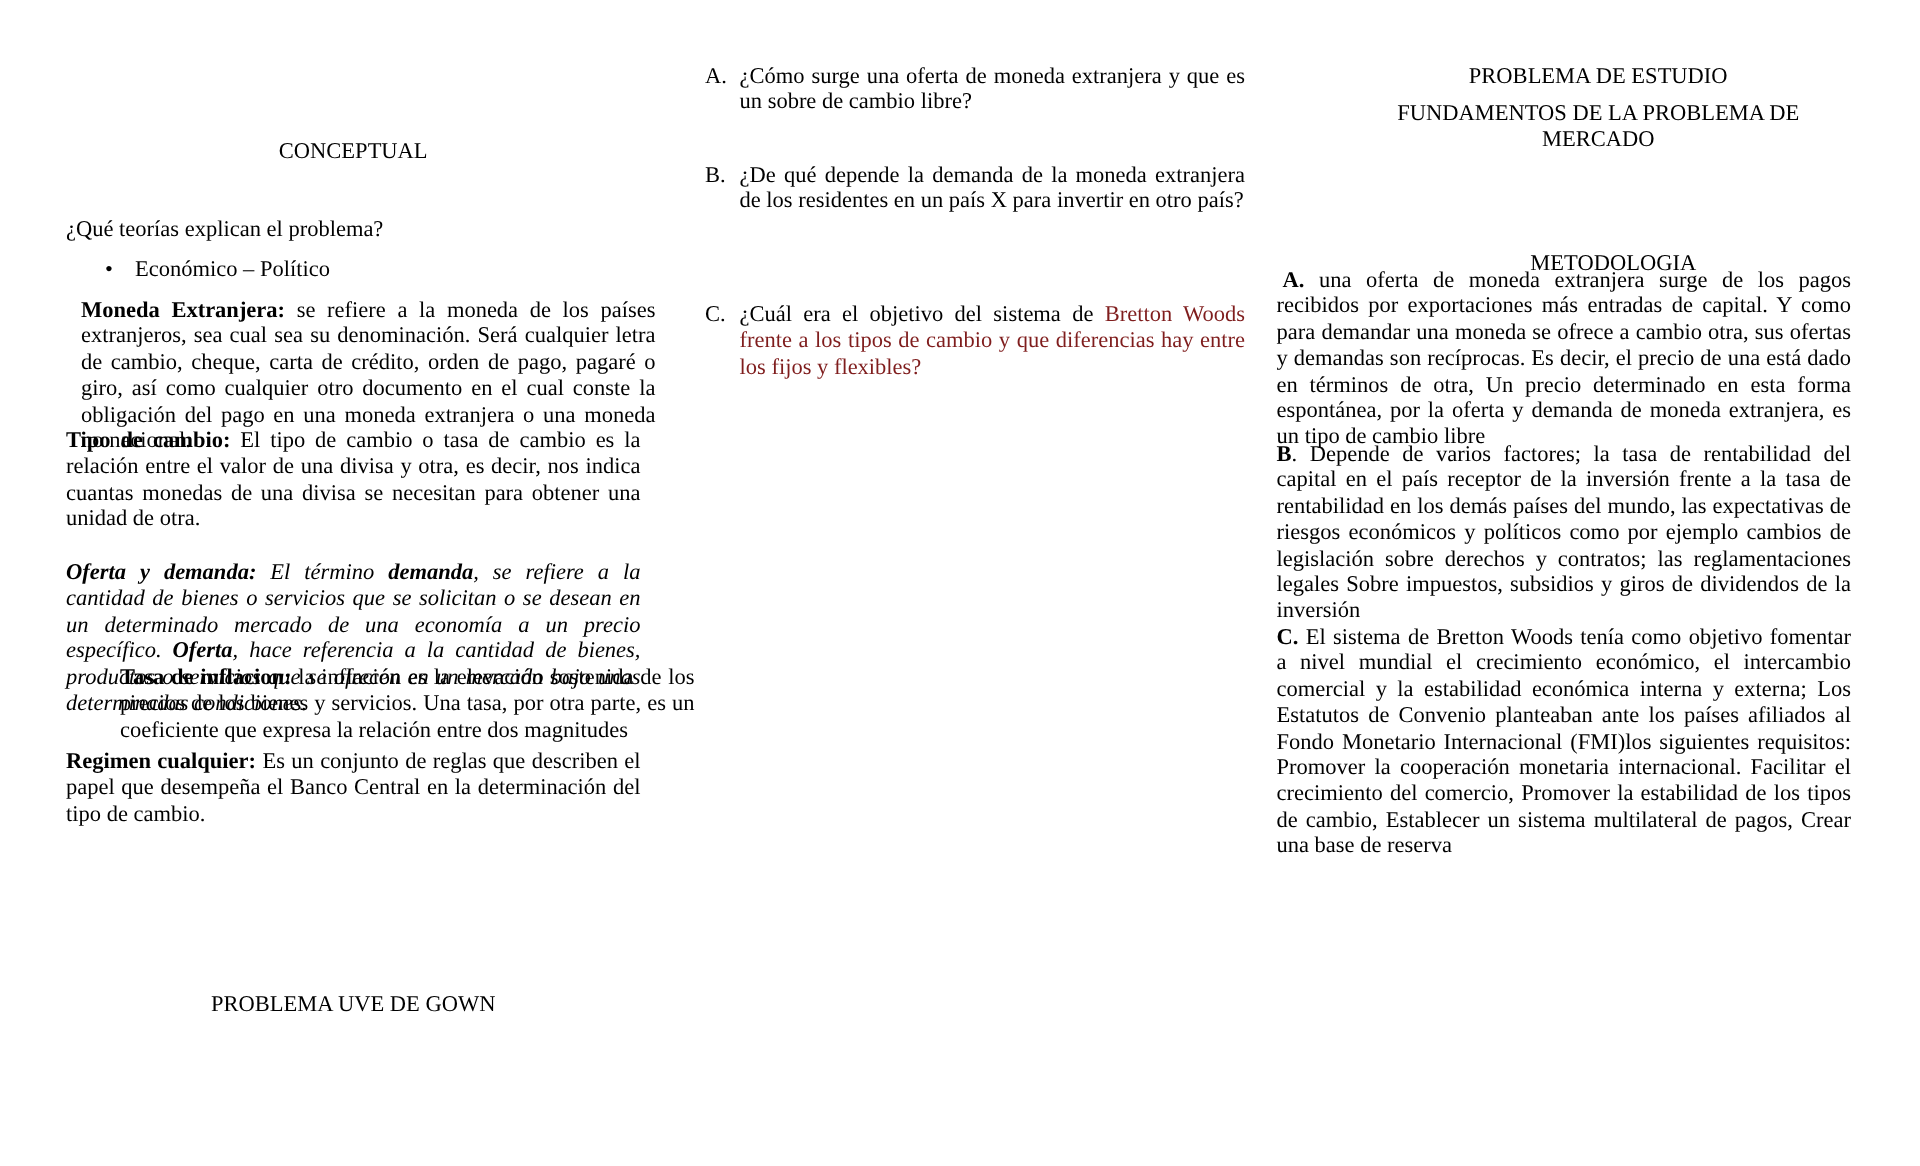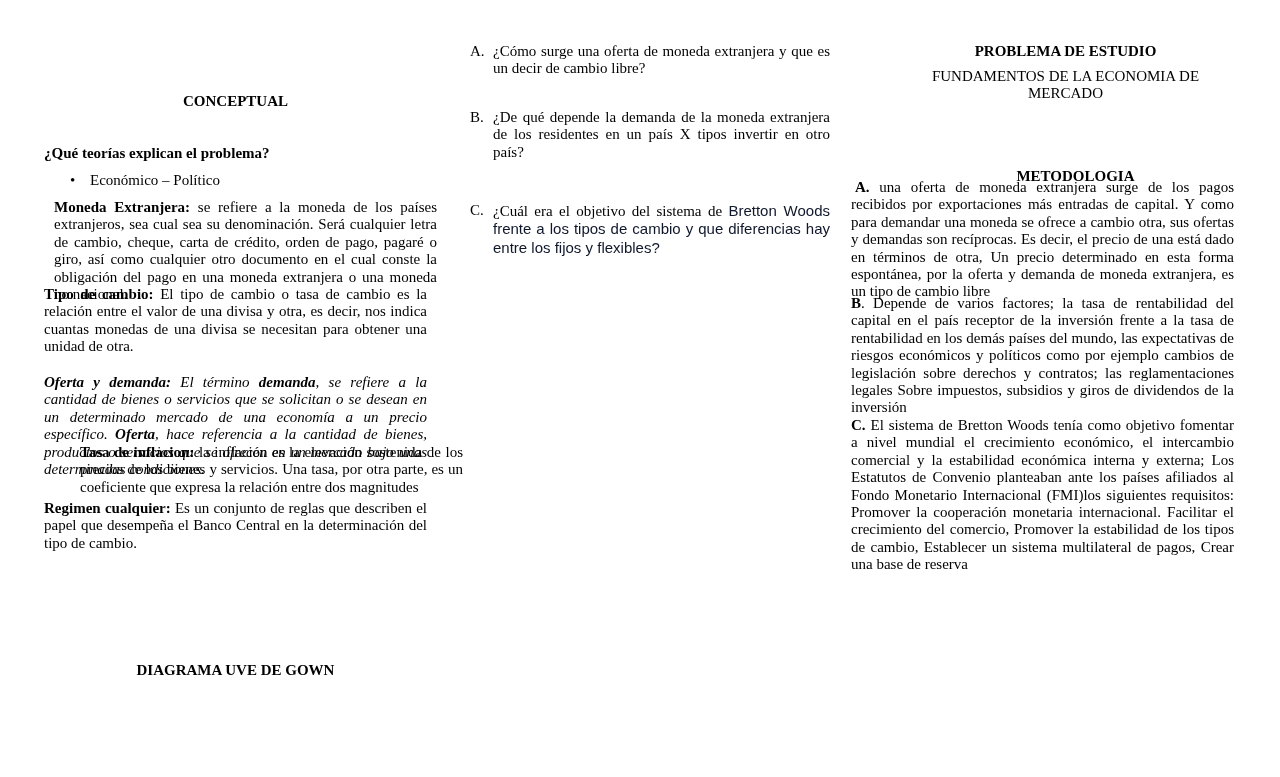--- a/index.html
+++ b/index.html
@@ -9,23 +9,23 @@
     font-family: "Liberation Serif", serif;
     font-size: 15px;
     line-height: 17.4px;
     color: #000000;
     position: relative;
     overflow: hidden;
   }
   .abs { position: absolute; }
   .para { position: absolute; text-align: justify; }
   .center { text-align: center; }
-  .bold { font-weight: bold; }
+  .bold { font-weight: normal; }
   .b { font-weight: bold; }
-  .g { font-family: Liberation Sans, sans-serif; color: #0f172a; }
+  .g { font-family: Liberation Serif, serif; color: #7f1d1d; }
 
   
   #conceptual   { left: 44px; top: 93px;  width: 383px; }
   #question     { left: 44px; top: 145px; width: 383px; }
   #bullet-item  { left: 44px; top: 172px; width: 383px; padding-left: 46px; box-sizing: border-box; }
   #bullet-item .bullet { position: absolute; left: 26px; top: 0; }
   #lp1 { left: 54px; top: 199px; width: 383px; }
   #lp2 { left: 44px; top: 286px; width: 383px; font-family: Liberation Serif, serif; }
   #lp3 { left: 44px; top: 374px; width: 383px; font-style: italic; }
   #lp4 { left: 44px; top: 444px; width: 383px; margin-left: 36px; }
@@ -60,36 +60,36 @@
     <span class="bullet">•</span>
     <span>Económico – Político</span>
   </div>
 
   <div id="lp1" class="para"><span class="b">Moneda Extranjera: </span><span>se refiere a la moneda de los países extranjeros, sea cual sea su denominación. Será cualquier letra de cambio, cheque, carta de crédito, orden de pago, pagaré o giro, así como cualquier otro documento en el cual conste la obligación del pago en una moneda extranjera o una moneda no nacional.</span></div>
   <div id="lp2" class="para"><span class="b">Tipo de cambio: </span><span>El tipo de cambio o tasa de cambio es la relación entre el valor de una divisa y otra, es decir, nos indica cuantas monedas de una divisa se necesitan para obtener una unidad de otra.</span></div>
   <div id="lp3" class="para"><span class="b">Oferta y demanda: </span><span>El término </span><span class="b">demanda</span><span>, se refiere a la cantidad de bienes o servicios que se solicitan o se desean en un determinado mercado de una economía a un precio específico. </span><span class="b">Oferta</span><span>, hace referencia a la cantidad de bienes, productos o servicios que se ofrecen en un mercado bajo unas determinadas condiciones.</span></div>
   <div id="lp4" class="para"><span class="b">Tasa de inflacion: </span><span>la inflación es la elevación sostenida de los precios de los bienes y servicios. Una tasa, por otra parte, es un coeficiente que expresa la relación entre dos magnitudes</span></div>
   <div id="lp5" class="para"><span class="b">Regimen cualquier: </span><span>Es un conjunto de reglas que describen el papel que desempeña el Banco Central en la determinación del tipo de cambio.</span></div>
 
-  <div id="diagrama" class="abs center bold">DIAGRAMA UVE DE GOWN</div>
+  <div id="diagrama" class="abs center bold">PROBLEMA UVE DE GOWN</div>
 
   <div id="mi-a" class="mi">
     <span class="label">A.</span>
-    <span><span>¿Cómo surge una oferta de moneda extranjera y que es un decir de cambio libre?</span></span>
+    <span><span>¿Cómo surge una oferta de moneda extranjera y que es un sobre de cambio libre?</span></span>
   </div>
   <div id="mi-b" class="mi">
     <span class="label">B.</span>
-    <span><span>¿De qué depende la demanda de la moneda extranjera de los residentes en un país X tipos invertir en otro país?</span></span>
+    <span><span>¿De qué depende la demanda de la moneda extranjera de los residentes en un país X para invertir en otro país?</span></span>
   </div>
   <div id="mi-c" class="mi">
     <span class="label">C.</span>
     <span><span>¿Cuál era el objetivo del sistema de </span><span class="g">Bretton Woods frente a los tipos de cambio y que diferencias hay entre los fijos y flexibles?</span></span>
   </div>
 
   <div id="rh1" class="abs center bold">PROBLEMA DE ESTUDIO</div>
-  <div id="rh2" class="abs center">FUNDAMENTOS DE LA ECONOMIA DE MERCADO</div>
+  <div id="rh2" class="abs center">FUNDAMENTOS DE LA PROBLEMA DE MERCADO</div>
   <div id="rh3" class="abs center bold">METODOLOGIA</div>
 
   <div id="rpa" class="para"><span class="b">A. </span><span>una oferta de moneda extranjera surge de los pagos recibidos por exportaciones más entradas de capital. Y como para demandar una moneda se ofrece a cambio otra, sus ofertas y demandas son recíprocas. Es decir, el precio de una está dado en términos de otra, Un precio determinado en esta forma espontánea, por la oferta y demanda de moneda extranjera, es un tipo de cambio libre</span></div>
   <div id="rpb" class="para"><span class="b">B</span><span>. Depende de varios factores; la tasa de rentabilidad del capital en el país receptor de la inversión frente a la tasa de rentabilidad en los demás países del mundo, las expectativas de riesgos económicos y políticos como por ejemplo cambios de legislación sobre derechos y contratos; las reglamentaciones legales Sobre impuestos, subsidios y giros de dividendos de la inversión</span></div>
   <div id="rpc" class="para"><span class="b">C.</span><span> El sistema de Bretton Woods tenía como objetivo fomentar a nivel mundial el crecimiento económico, el intercambio comercial y la estabilidad económica interna y externa; Los Estatutos de Convenio planteaban ante los países afiliados al Fondo Monetario Internacional (FMI)los siguientes requisitos: Promover la cooperación monetaria internacional. Facilitar el crecimiento del comercio, Promover la estabilidad de los tipos de cambio, Establecer un sistema multilateral de pagos, Crear una base de reserva</span></div>
 
 </div>
 
 </body></html>

